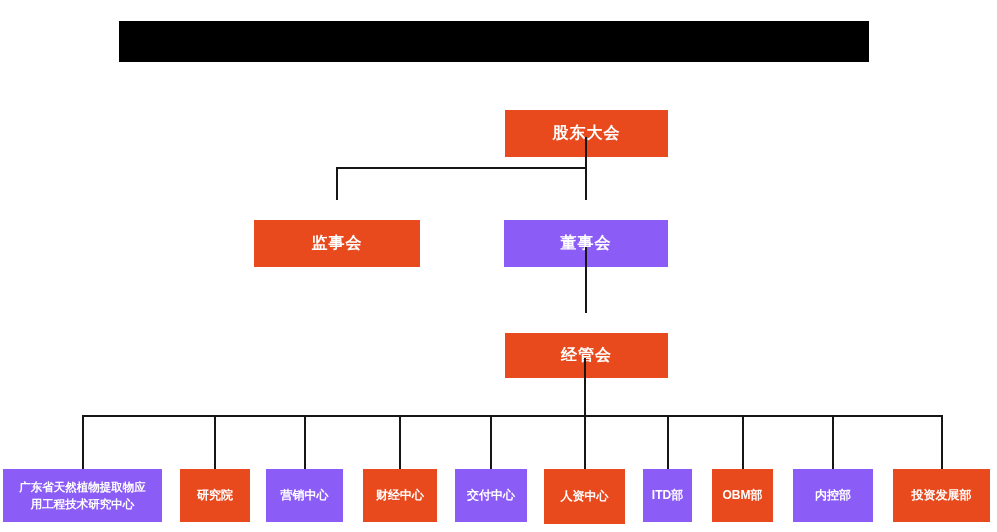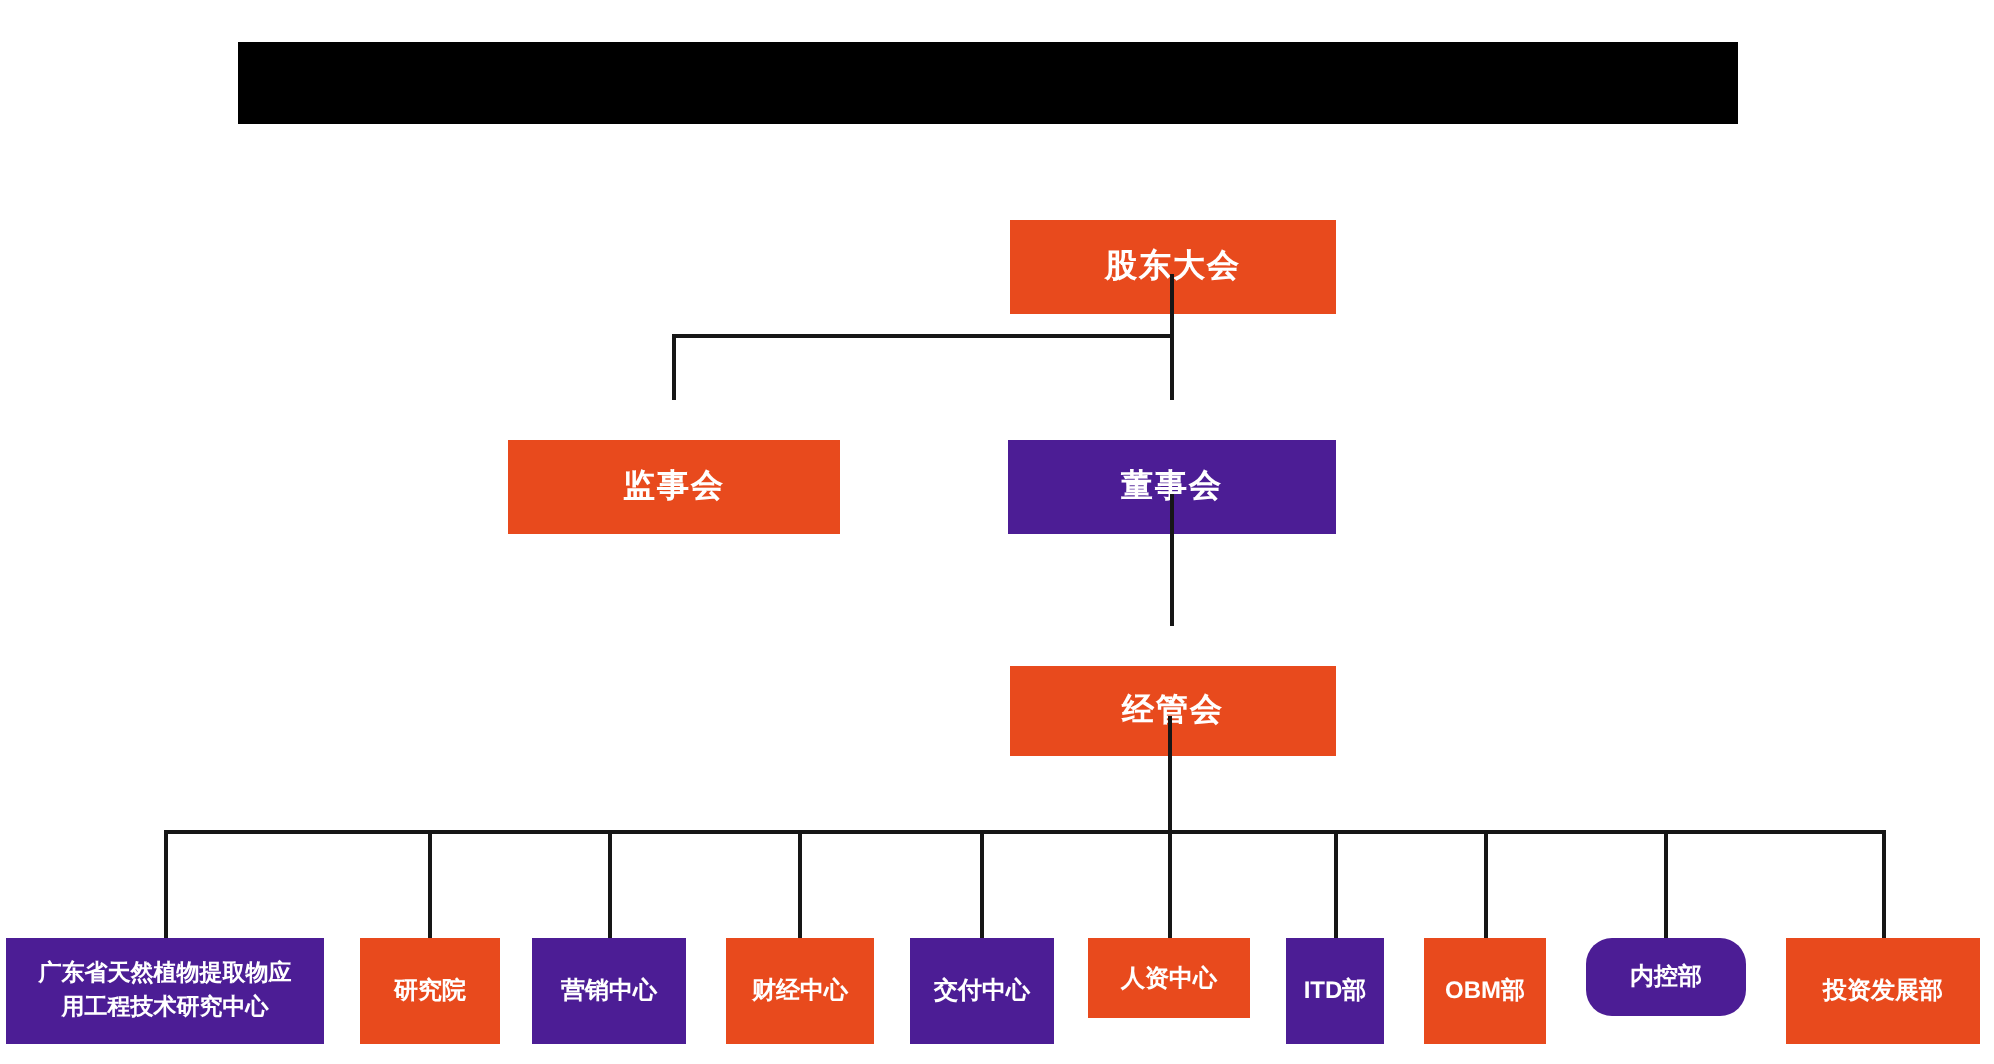--- a/index.html
+++ b/index.html
@@ -7,21 +7,21 @@
     width: 997px; height: 532px; position: relative; overflow: hidden;
     font-family: "Liberation Sans", "DejaVu Sans", sans-serif;
   }
   .abs { position: absolute; box-sizing: border-box; }
   .redacted-bar { background: #000000; }
   .node {
     display: flex; align-items: center; justify-content: center;
     color: #ffffff; font-weight: bold; text-align: center;
   }
   .node.primary   { background: #e84a1d; }
-  .node.secondary { background: #4c1d95; }
+  .node.secondary { background: #8b5cf6; }
   .node.lvl-main  { font-size: 16px; letter-spacing: 1px; margin-top: 20px; }
   .node.lvl-dept  { font-size: 12px; }
   .node.multiline { font-size: 11.5px; line-height: 1.45; white-space: pre-line; letter-spacing: 0; }
   .line { background: #161616; }
   .line.h { height: 2px; }
   .line.v { width: 2px; }
 </style>
 </head>
 <body>
 
@@ -54,17 +54,17 @@
 <div class="abs line v" style="left:742px; top:415px; height:54px;"></div>
 <div class="abs line v" style="left:832px; top:415px; height:54px;"></div>
 <div class="abs line v" style="left:941px; top:415px; height:54px;"></div>
 
 <div class="abs node secondary lvl-dept multiline" style="left:3px; top:469px; width:159px; height:53px;">广东省天然植物提取物应
 用工程技术研究中心</div>
 <div class="abs node primary lvl-dept" style="left:180px; top:469px; width:70px; height:53px;">研究院</div>
 <div class="abs node secondary lvl-dept" style="left:266px; top:469px; width:77px; height:53px;">营销中心</div>
 <div class="abs node primary lvl-dept" style="left:363px; top:469px; width:74px; height:53px;">财经中心</div>
 <div class="abs node secondary lvl-dept" style="left:455px; top:469px; width:72px; height:53px;">交付中心</div>
-<div class="abs node primary lvl-dept" style="left:544px; top:469px; width:81px; height:40px;">人资中心</div>
+<div class="abs node primary lvl-dept" style="left:544px; top:469px; width:81px; height:55px;">人资中心</div>
 <div class="abs node secondary lvl-dept" style="left:643px; top:469px; width:49px; height:53px;">ITD部</div>
 <div class="abs node primary lvl-dept" style="left:712px; top:469px; width:61px; height:53px;">OBM部</div>
-<div class="abs node secondary lvl-dept" style="left:793px; top:469px; width:80px; height:39px;border-radius:13px;">内控部</div>
+<div class="abs node secondary lvl-dept" style="left:793px; top:469px; width:80px; height:53px;">内控部</div>
 <div class="abs node primary lvl-dept" style="left:893px; top:469px; width:97px; height:53px;">投资发展部</div>
 
 </body></html>

